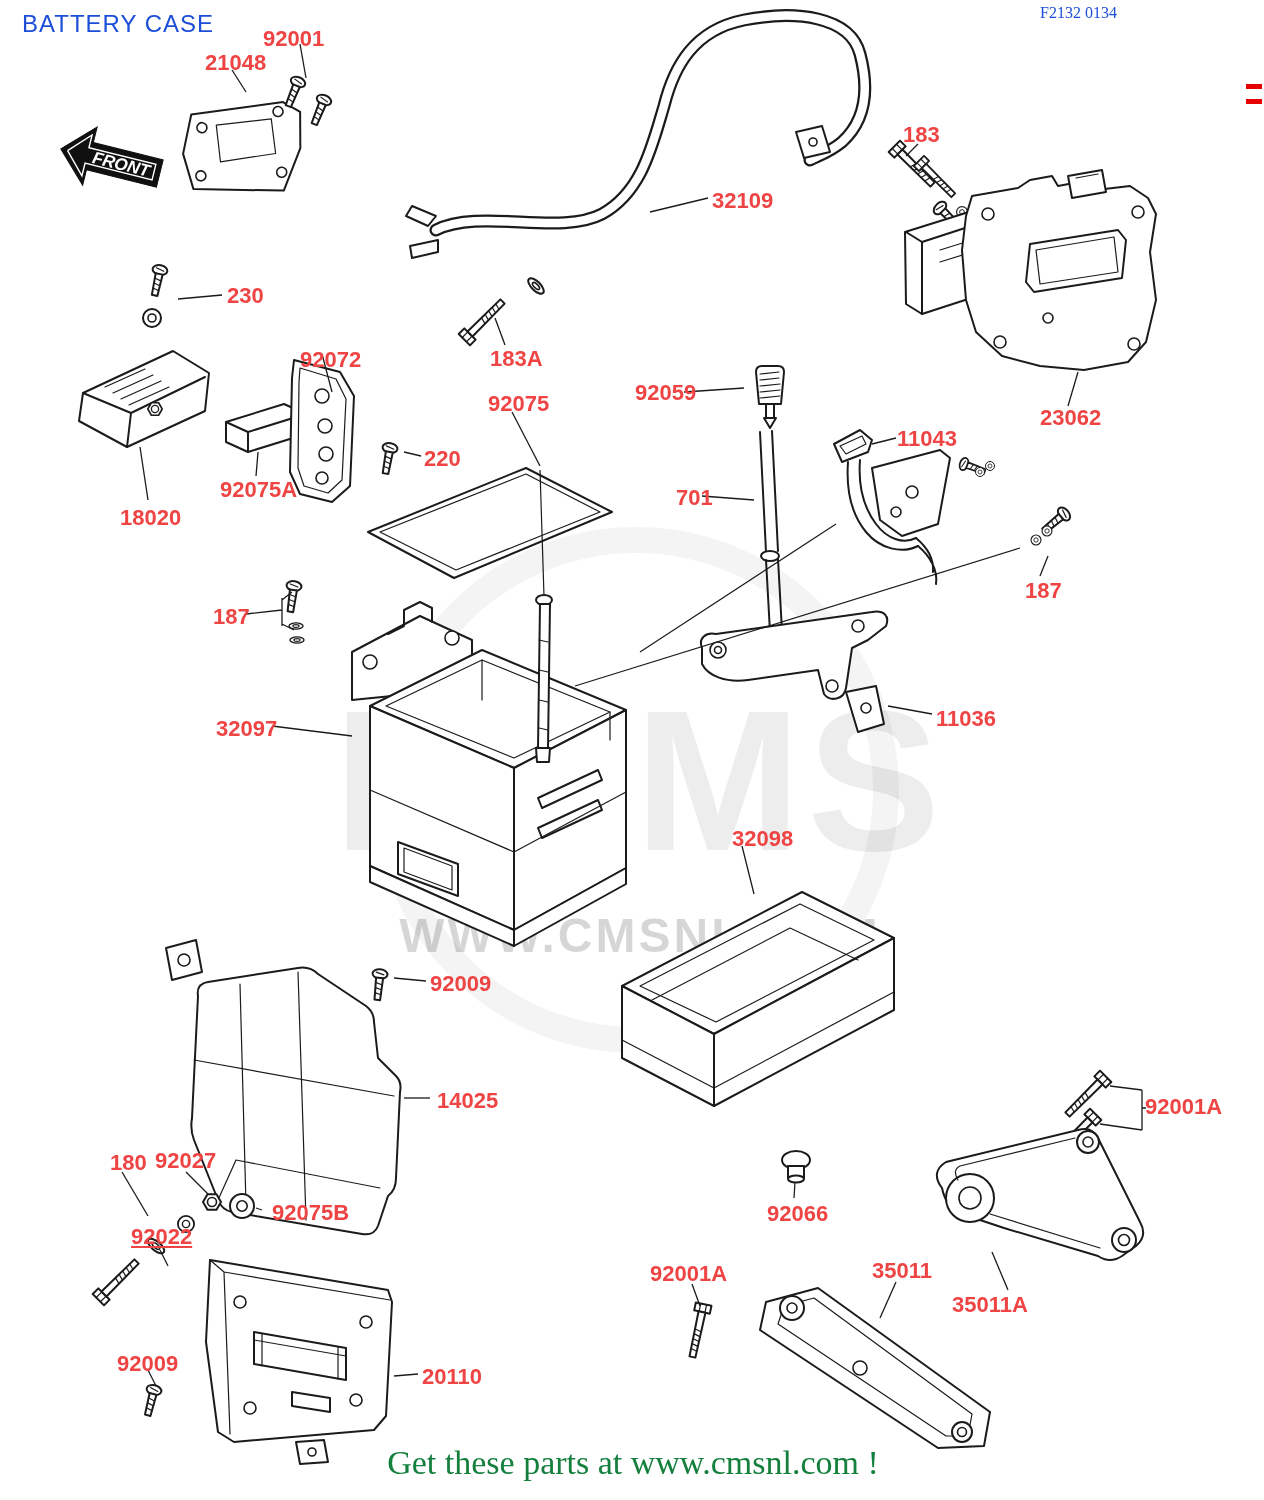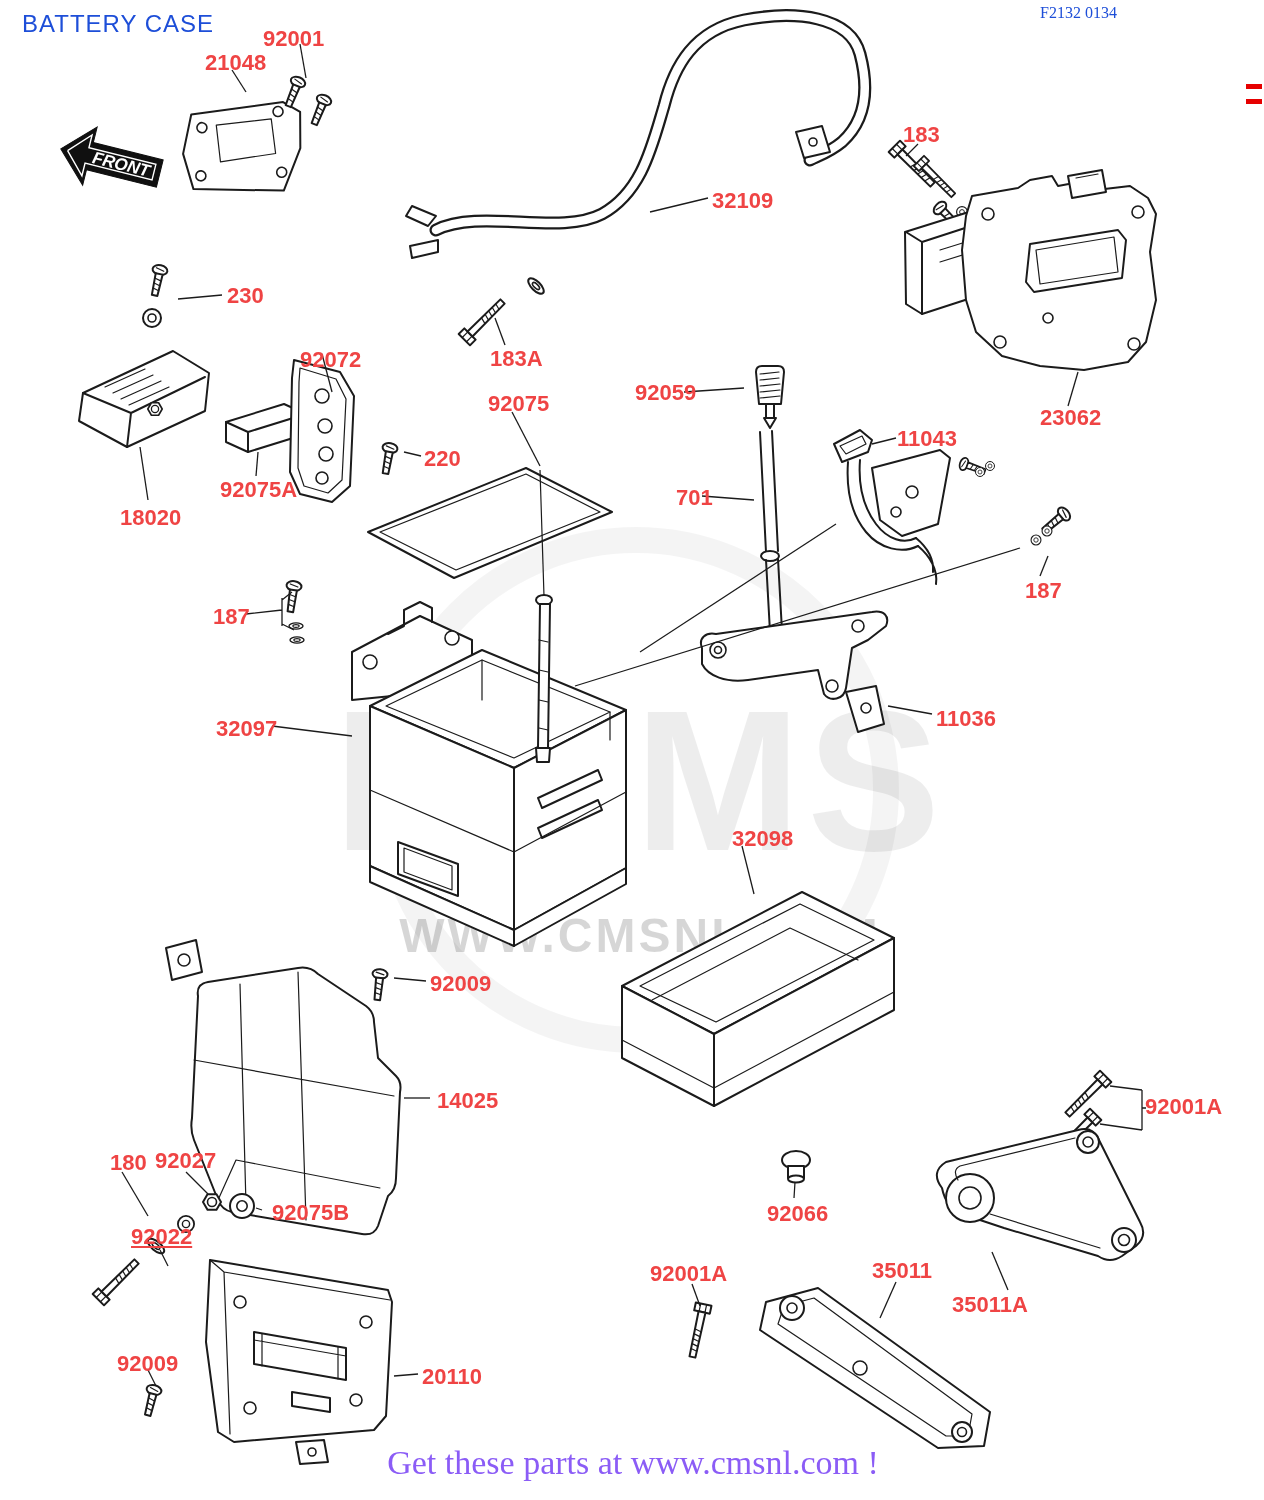--- a/index.html
+++ b/index.html
@@ -13,21 +13,21 @@
   .ld{fill:none;stroke:#1b1b1b;stroke-width:1.3;}
   .hole{fill:#fff;stroke:#1b1b1b;stroke-width:1.6;}
   .tube{fill:none;stroke:#1b1b1b;stroke-width:13;stroke-linecap:round;}
   .tubein{fill:none;stroke:#fff;stroke-width:8.5;stroke-linecap:round;}
   .wm-big{font-family:"Liberation Sans",sans-serif;font-weight:700;font-size:200px;fill:#000;fill-opacity:0.07;letter-spacing:6px;}
   .wm-url{font-family:"Liberation Sans",sans-serif;font-weight:700;font-size:48px;fill:#000;fill-opacity:0.16;letter-spacing:3px;}
   .wm-ring{fill:none;stroke:#000;stroke-opacity:0.045;stroke-width:26;}
   .page-title{position:absolute;left:22px;top:10px;font-size:24px;color:#1d4ed8;letter-spacing:1px;}
   .fiche-code{position:absolute;left:1040px;top:4px;font-family:"Liberation Serif",serif;font-size:16px;color:#1d4ed8;}
   .footer-text{position:absolute;left:2px;right:0;top:1444px;text-align:center;
-       font-family:"Liberation Serif",serif;font-size:34px;color:#8b5cf6;}
+       font-family:"Liberation Serif",serif;font-size:34px;color:#15803d;}
   .part-label{position:absolute;font-size:22px;font-weight:700;color:#ef4444;white-space:nowrap;}
   .front-txt{font-family:"Liberation Sans",sans-serif;font-weight:700;font-size:17px;fill:#fff;font-style:italic;}
   .redmark{fill:#e60000;}
 </style>
 </head>
 <body>
 
 <div class="stage">
 
 <svg width="1264" height="1500" viewBox="0 0 1264 1500">

